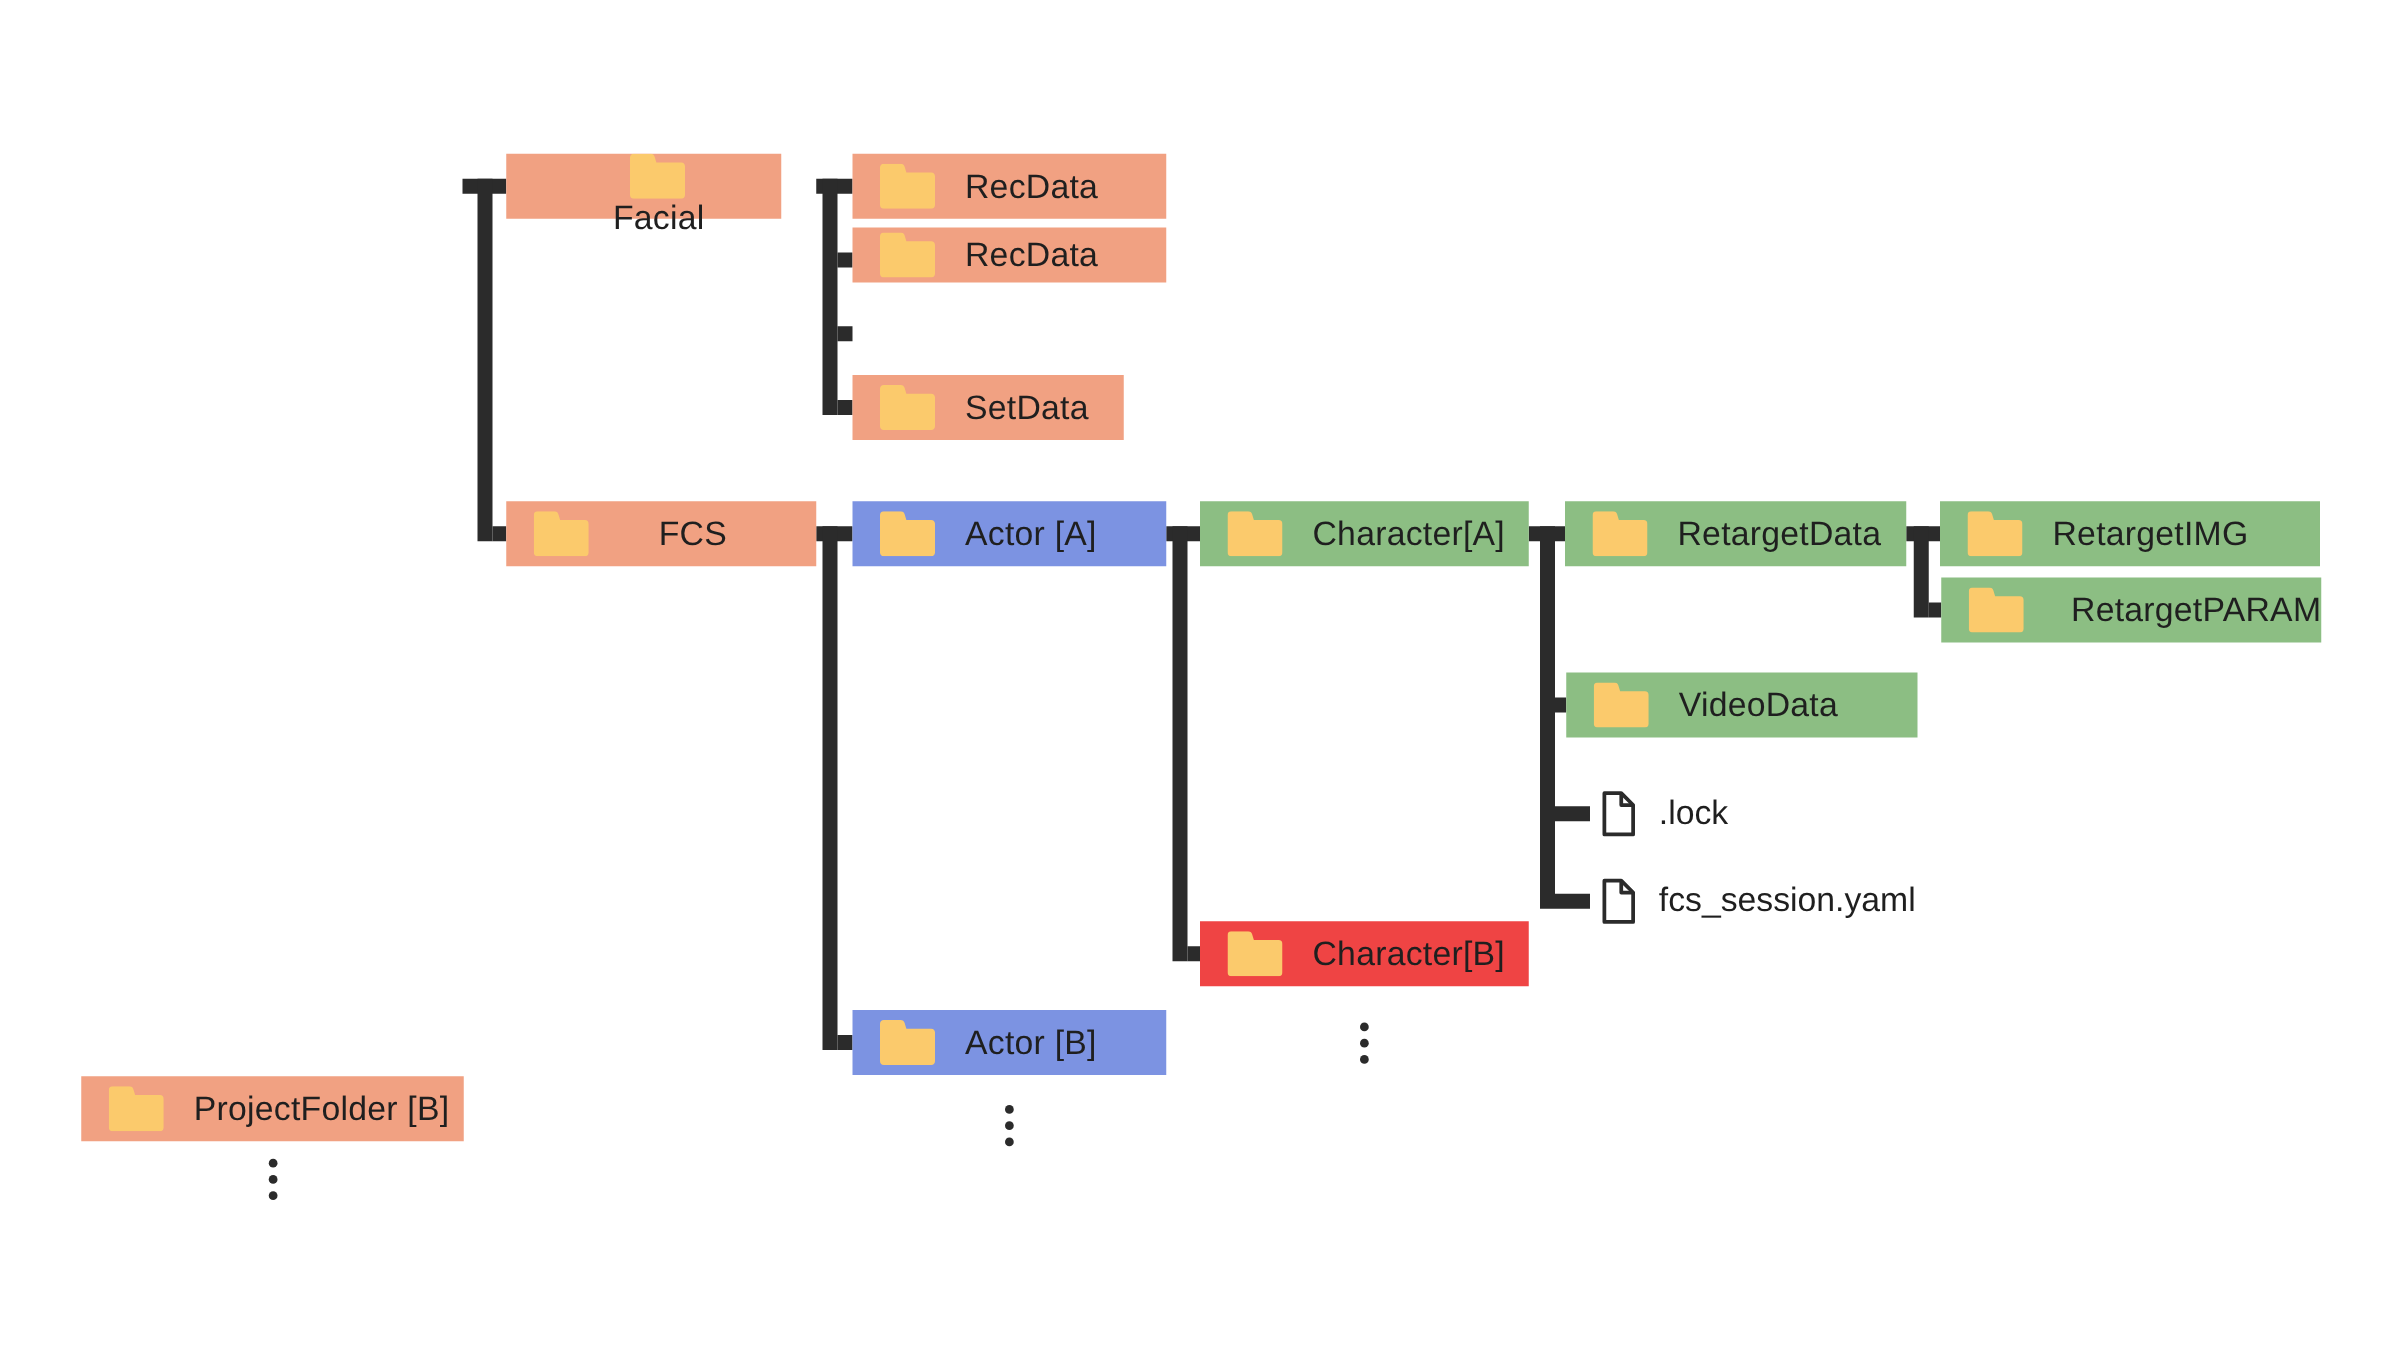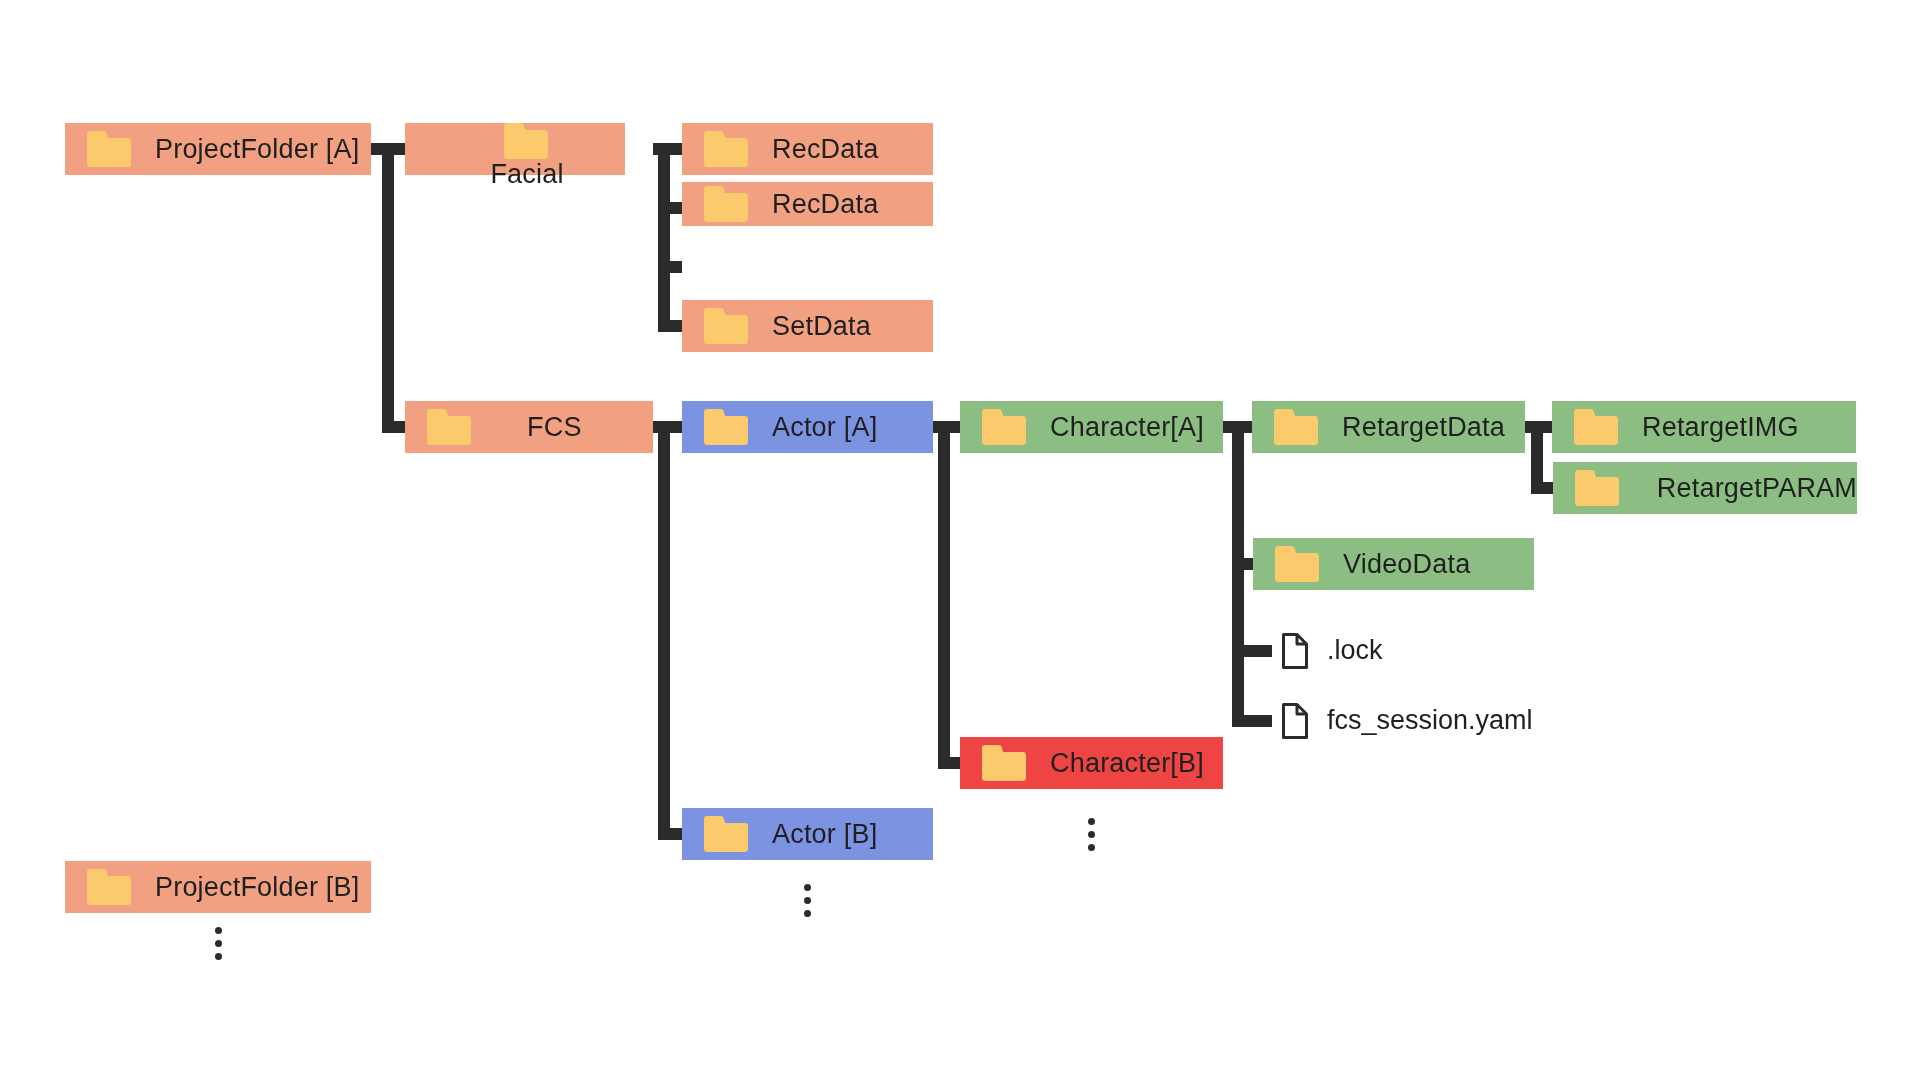--- a/index.html
+++ b/index.html
@@ -75,45 +75,39 @@
     <div class="conn" style="left: 938px; top: 421px; width: 12px; height: 348px; background: rgb(43, 43, 43);"></div>
     <div class="conn" style="left: 950px; top: 757px; width: 10px; height: 12px; background: rgb(43, 43, 43);"></div>
     <div class="conn" style="left: 1223px; top: 421px; width: 29px; height: 12px; background: rgb(43, 43, 43);"></div>
     <div class="conn" style="left: 1232px; top: 421px; width: 12px; height: 306px; background: rgb(43, 43, 43);"></div>
     <div class="conn" style="left: 1244px; top: 558px; width: 9px; height: 12px; background: rgb(43, 43, 43);"></div>
     <div class="conn" style="left: 1244px; top: 645px; width: 28px; height: 12px; background: rgb(43, 43, 43);"></div>
     <div class="conn" style="left: 1244px; top: 715px; width: 28px; height: 12px; background: rgb(43, 43, 43);"></div>
     <div class="conn" style="left: 1525px; top: 421px; width: 27px; height: 12px; background: rgb(43, 43, 43);"></div>
     <div class="conn" style="left: 1531px; top: 421px; width: 12px; height: 73px; background: rgb(43, 43, 43);"></div>
     <div class="conn" style="left: 1543px; top: 482px; width: 10px; height: 12px; background: rgb(43, 43, 43);"></div>
-    <div class="node" style="left: 65px; top: 123px; width: 306px; height: 52px; background: rgb(241, 161, 130);">
-      <svg class="folder-icon" width="44" height="36" viewBox="0 0 44 36">
-        <path fill="#FBCA6C" d="M3 0 H16.5 C18.1 0 19.3 0.9 19.7 2.3 L21.1 7 H41 C42.7 7 44 8.3 44 10 V33 C44 34.7 42.7 36 41 36 H3 C1.3 36 0 34.7 0 33 V3 C0 1.3 1.3 0 3 0 Z"></path>
-      </svg>
-      <span class="label">ProjectFolder [A]</span>
-    </div>
     <div class="node" style="left: 405px; top: 123px; width: 220px; height: 52px; background: rgb(241, 161, 130); flex-direction: column;">
       <svg class="folder-icon" width="44" height="36" viewBox="0 0 44 36">
         <path fill="#FBCA6C" d="M3 0 H16.5 C18.1 0 19.3 0.9 19.7 2.3 L21.1 7 H41 C42.7 7 44 8.3 44 10 V33 C44 34.7 42.7 36 41 36 H3 C1.3 36 0 34.7 0 33 V3 C0 1.3 1.3 0 3 0 Z"></path>
       </svg>
       <span class="label">Facial</span>
     </div>
     <div class="node" style="left: 682px; top: 123px; width: 251px; height: 52px; background: rgb(241, 161, 130);">
       <svg class="folder-icon" width="44" height="36" viewBox="0 0 44 36">
         <path fill="#FBCA6C" d="M3 0 H16.5 C18.1 0 19.3 0.9 19.7 2.3 L21.1 7 H41 C42.7 7 44 8.3 44 10 V33 C44 34.7 42.7 36 41 36 H3 C1.3 36 0 34.7 0 33 V3 C0 1.3 1.3 0 3 0 Z"></path>
       </svg>
       <span class="label">RecData</span>
     </div>
     <div class="node" style="left: 682px; top: 182px; width: 251px; height: 44px; background: rgb(241, 161, 130);">
       <svg class="folder-icon" width="44" height="36" viewBox="0 0 44 36">
         <path fill="#FBCA6C" d="M3 0 H16.5 C18.1 0 19.3 0.9 19.7 2.3 L21.1 7 H41 C42.7 7 44 8.3 44 10 V33 C44 34.7 42.7 36 41 36 H3 C1.3 36 0 34.7 0 33 V3 C0 1.3 1.3 0 3 0 Z"></path>
       </svg>
       <span class="label">RecData</span>
     </div>
-    <div class="node" style="left: 682px; top: 300px; width: 251px; height: 52px; background: rgb(241, 161, 130);">
+    <div class="node" style="left: 682px; top: 300px; width: 217px; height: 52px; background: rgb(241, 161, 130);">
       <svg class="folder-icon" width="44" height="36" viewBox="0 0 44 36">
         <path fill="#FBCA6C" d="M3 0 H16.5 C18.1 0 19.3 0.9 19.7 2.3 L21.1 7 H41 C42.7 7 44 8.3 44 10 V33 C44 34.7 42.7 36 41 36 H3 C1.3 36 0 34.7 0 33 V3 C0 1.3 1.3 0 3 0 Z"></path>
       </svg>
       <span class="label">SetData</span>
     </div>
     <div class="node" style="left: 405px; top: 401px; width: 248px; height: 52px; background: rgb(241, 161, 130); gap: 32px;">
       <svg class="folder-icon" width="44" height="36" viewBox="0 0 44 36">
         <path fill="#FBCA6C" d="M3 0 H16.5 C18.1 0 19.3 0.9 19.7 2.3 L21.1 7 H41 C42.7 7 44 8.3 44 10 V33 C44 34.7 42.7 36 41 36 H3 C1.3 36 0 34.7 0 33 V3 C0 1.3 1.3 0 3 0 Z"></path>
       </svg>
       <span class="label">FCS</span>

